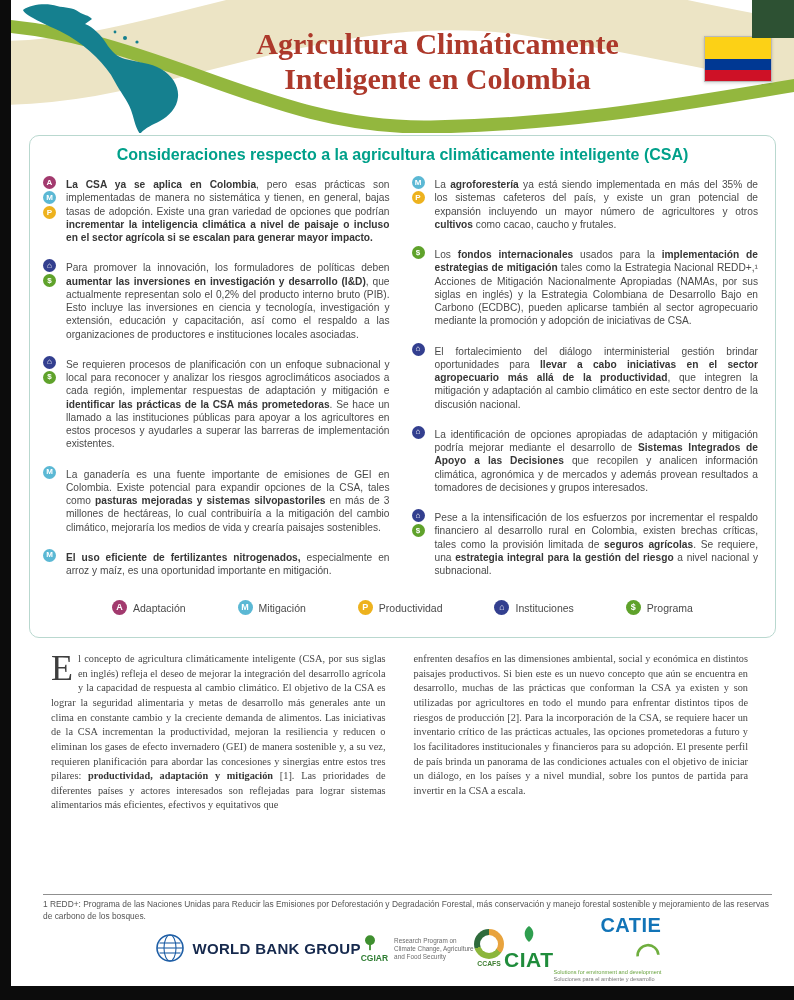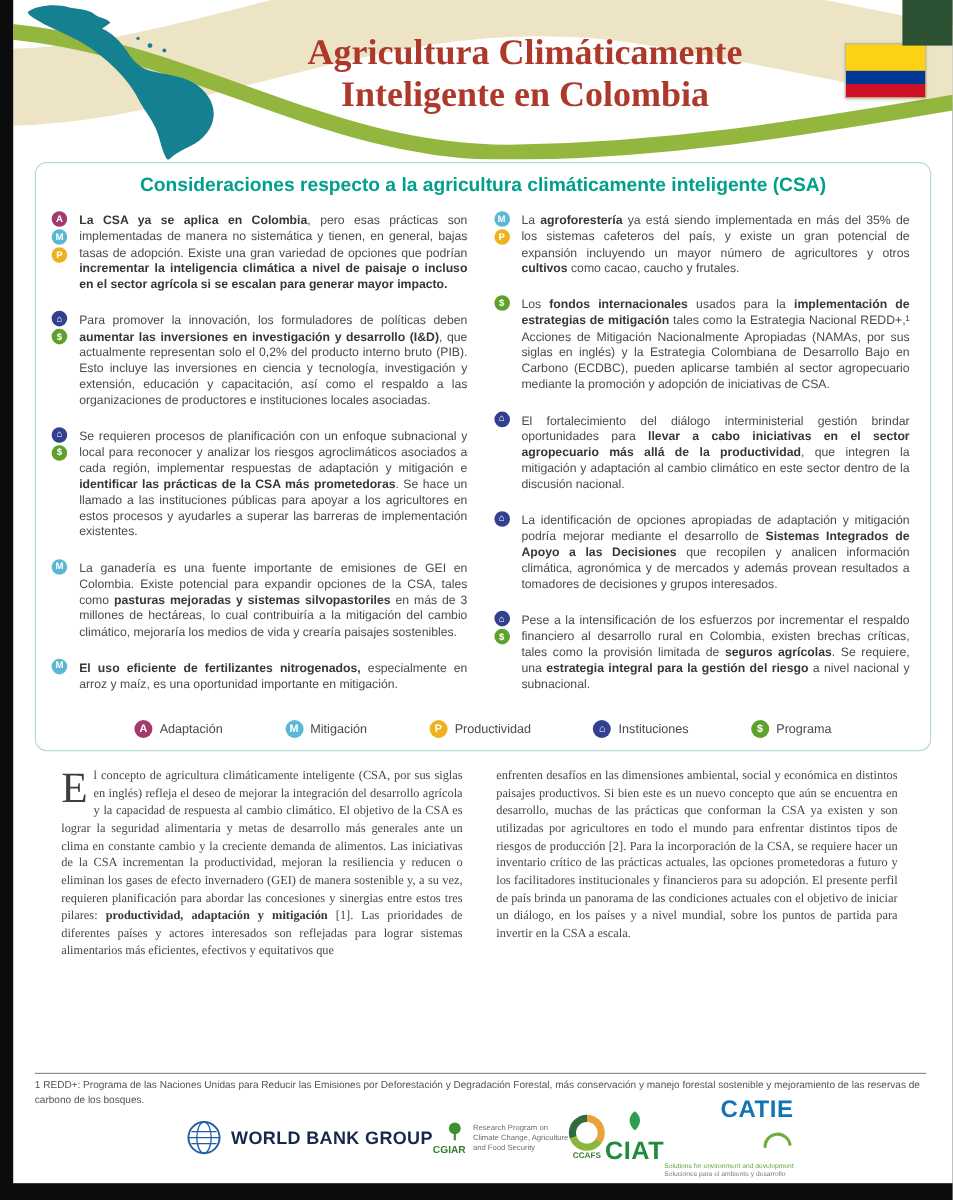--- a/index.html
+++ b/index.html
@@ -18,21 +18,21 @@
   .title{position:absolute;left:158px;right:88px;top:26px;text-align:center;
          font-family:"Liberation Serif",serif;font-weight:bold;color:#AD392B;
          font-size:30px;line-height:1.17;}
   .flag{position:absolute;right:22px;top:36px;width:66px;height:44px;border:1px solid #b9b9b9;
         background:#FCD116;box-shadow:0 1px 3px rgba(0,0,0,.18);}
   .flag .blue{position:absolute;left:0;right:0;top:50%;height:25%;background:#003893;}
   .flag .red{position:absolute;left:0;right:0;top:75%;height:25%;background:#CE1126;}
 
   
   .content{position:absolute;left:11px;top:133px;right:0;bottom:14px;}
-  .cons-box{margin:2px 18px 0;border:1px solid #b9d8cf;border-radius:10px;padding:8px 13px 4px;background:#fff;}
+  .cons-box{margin:2px 18px 0;border:1px solid #b9d8cf;border-radius:10px;padding:8px 13px 16px;background:#fff;}
   .cons-heading{text-align:center;color:#00A08A;font-weight:bold;font-size:16px;margin:2px 0 10px;}
   .cons-cols{display:flex;gap:18px;}
   .cons-col{flex:1;min-width:0;}
   .bullet{display:flex;margin-bottom:9px;}
   .bullet-icons{display:flex;flex-direction:column;gap:2px;margin-right:6px;padding-top:2px;flex-shrink:0;}
   .icon-circle{width:13px;height:13px;border-radius:50%;color:#fff;font-weight:bold;font-size:8px;
                display:flex;align-items:center;justify-content:center;line-height:1;}
   .bullet-text{margin:4px;font-size:10.2px;line-height:1.3;color:#4a4a4a;text-align:justify;}
   .b{font-weight:bold;color:#373737;}
   .legend{display:flex;justify-content:center;align-items:center;gap:52px;padding:10px 0 6px;}
@@ -41,30 +41,30 @@
   .legend-label{font-size:10.5px;color:#4a4a4a;}
 
   
   .body-section{margin:14px 46px 0 40px;display:flex;gap:28px;max-height:252px;overflow:hidden;}
   .body-col{flex:1;min-width:0;font-family:"Liberation Serif",serif;font-size:10.3px;
             line-height:1.42;color:#464646;text-align:justify;}
   .dropcap{float:left;font-size:36px;line-height:28px;padding:2px 5px 0 0;color:#3e3e3e;
            font-family:"Liberation Serif",serif;}
 
   
-  .footnote{position:absolute;left:18px;right:22px;bottom:64px;border-top:1px solid #8f8f8f;
+  .footnote{position:absolute;left:32px;right:22px;bottom:64px;border-top:1px solid #8f8f8f;
             padding-top:4px;font-size:8.4px;color:#555;line-height:1.35;}
 
   
   .logos{position:absolute;left:11px;right:0;bottom:15px;height:46px;display:flex;
          align-items:center;justify-content:center;}
   .wb{display:flex;align-items:center;gap:8px;}
   .wb-text{font-weight:bold;font-size:15px;color:#16294d;letter-spacing:.3px;}
   .cgiar{display:flex;align-items:flex-start;gap:6px;}
-  .cgiar-mark{display:flex;flex-direction:column;align-items:flex-end;}
+  .cgiar-mark{display:flex;flex-direction:column;align-items:flex-start;}
   .cgiar-label{font-size:8.5px;font-weight:bold;color:#2E7D32;margin-top:1px;}
   .program{width:80px;font-size:6.4px;color:#6b6b6b;line-height:1.25;padding-top:3px;}
   .ccafs{display:flex;flex-direction:column;align-items:center;}
   .ccafs-badge{position:relative;width:30px;height:30px;border-radius:50%;
                background:conic-gradient(#E8A33D 0 35%, #8CB63C 35% 70%, #2F6B3C 70% 100%);}
   .ccafs-badge .inner{position:absolute;inset:6px;background:#fff;border-radius:50%;}
   .ccafs-label{font-size:6.8px;font-weight:bold;color:#3c7d2f;margin-top:1px;}
   .ciat{display:flex;align-items:center;gap:4px;flex-direction:column;}
   .ciat-text{font-size:21px;font-weight:bold;color:#1F8C3B;letter-spacing:.5px;}
   .catie{display:flex;align-items:flex-end;gap:5px;flex-direction:column;}

